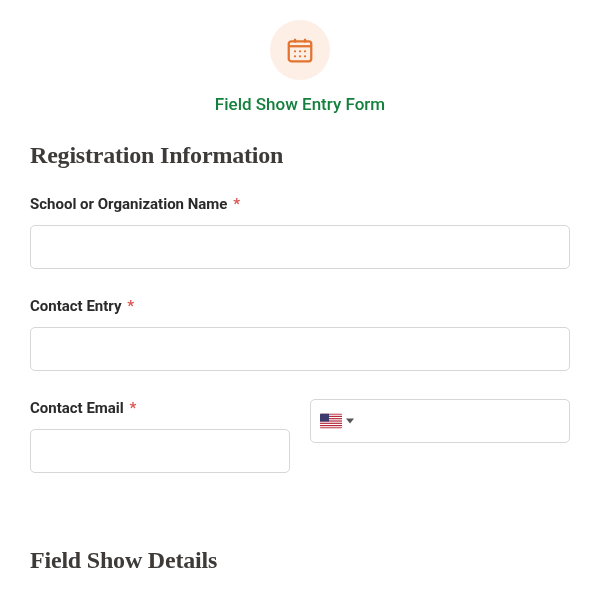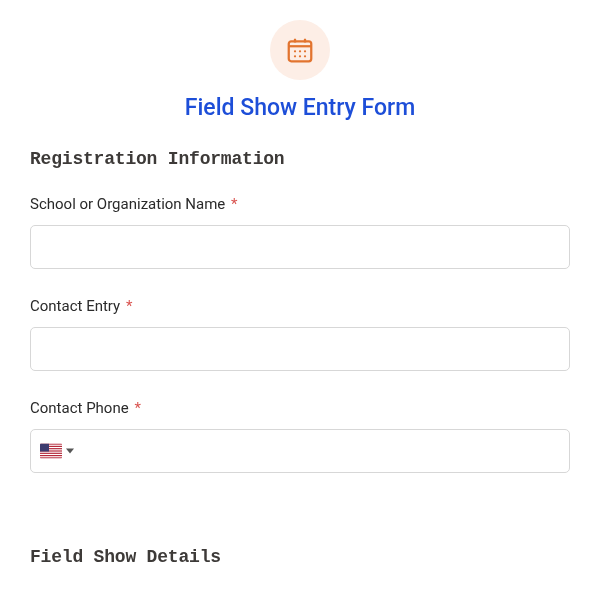--- a/index.html
+++ b/index.html
@@ -1,22 +1,22 @@
 <!DOCTYPE html>
 <html><head>
 <meta charset="utf-8">
 <style>
 * { box-sizing: border-box; margin: 0; padding: 0; }
 body { font-family: -apple-system, BlinkMacSystemFont, "Segoe UI", Roboto, Helvetica, Arial, sans-serif; background: #fff; width: 600px; height: 600px; padding: 20px 30px; color: #333; }
 .header-area { text-align: center; margin-bottom: 28px; }
 .icon-circle { width: 60px; height: 60px; border-radius: 50%; background: #fdeee6; display: inline-flex; align-items: center; justify-content: center; margin-bottom: 14px; }
-.form-title { font-size: 23px; font-weight: 500; color: #1d4ed8; }
-.section-heading { font-family: Liberation Mono, monospace; font-size: 18px; font-weight: 700; color: #3d3a38; margin-bottom: 26px; letter-spacing: -0.2px; }
+.form-title { font-size: 17px; font-weight: 500; color: #15803d; }
+.section-heading { font-family: Liberation Serif, serif; font-size: 24px; font-weight: 700; color: #3d3a38; margin-bottom: 26px; letter-spacing: -0.2px; }
 .field-group { margin-bottom: 28px; }
-.field-label { font-size: 15px; font-weight: 400; color: #2a2a2a; display: block; margin-bottom: 12px; }
+.field-label { font-size: 15px; font-weight: 700; color: #2a2a2a; display: block; margin-bottom: 12px; }
 .required { color: #d9534f; margin-left: 2px; }
 .text-input { width: 100%; height: 44px; border: 1px solid #d7d7d7; border-radius: 5px; padding: 8px 10px; font-size: 15px; background: #fff; }
 .row-two { display: flex; gap: 20px; }
 .row-two > div { flex: 1; }
 .phone-wrap { position: relative; }
 .flag-select { position: absolute; left: 10px; top: 50%; transform: translateY(-50%); display: flex; align-items: center; gap: 4px; }
 .flag { width: 22px; height: 15px; display: inline-block; position: relative; overflow: hidden; border-radius: 1px; }
 .caret { width: 0; height: 0; border-left: 4px solid transparent; border-right: 4px solid transparent; border-top: 5px solid #555; }
 .section-heading.second { margin-top: 46px; margin-bottom: 0; }
 </style>
@@ -55,23 +55,26 @@
   <label class="field-label">
     <span>Contact Entry</span>
     <span class="required">*</span>
   </label>
   <input type="text" class="text-input" value="" style="">
 </div>
 
 <div class="row-two">
   <div class="field-group">
     <label class="field-label">
-      <span>Contact Phone</span>
+      <span>Contact Email</span>
       <span class="required">*</span>
     </label>
+    <input type="text" class="text-input" value="" style="">
+  </div>
+  <div class="field-group">
     <div class="phone-wrap">
       <input type="text" class="text-input" style="padding-left: 48px;" value="">
       <div class="flag-select">
         <span class="flag">
           <svg width="22" height="15" viewBox="0 0 22 15">
             <rect width="22" height="15" fill="#b22234"></rect>
             <rect y="1.15" width="22" height="1.15" fill="#fff"></rect>
             <rect y="3.46" width="22" height="1.15" fill="#fff"></rect>
             <rect y="5.77" width="22" height="1.15" fill="#fff"></rect>
             <rect y="8.08" width="22" height="1.15" fill="#fff"></rect>

